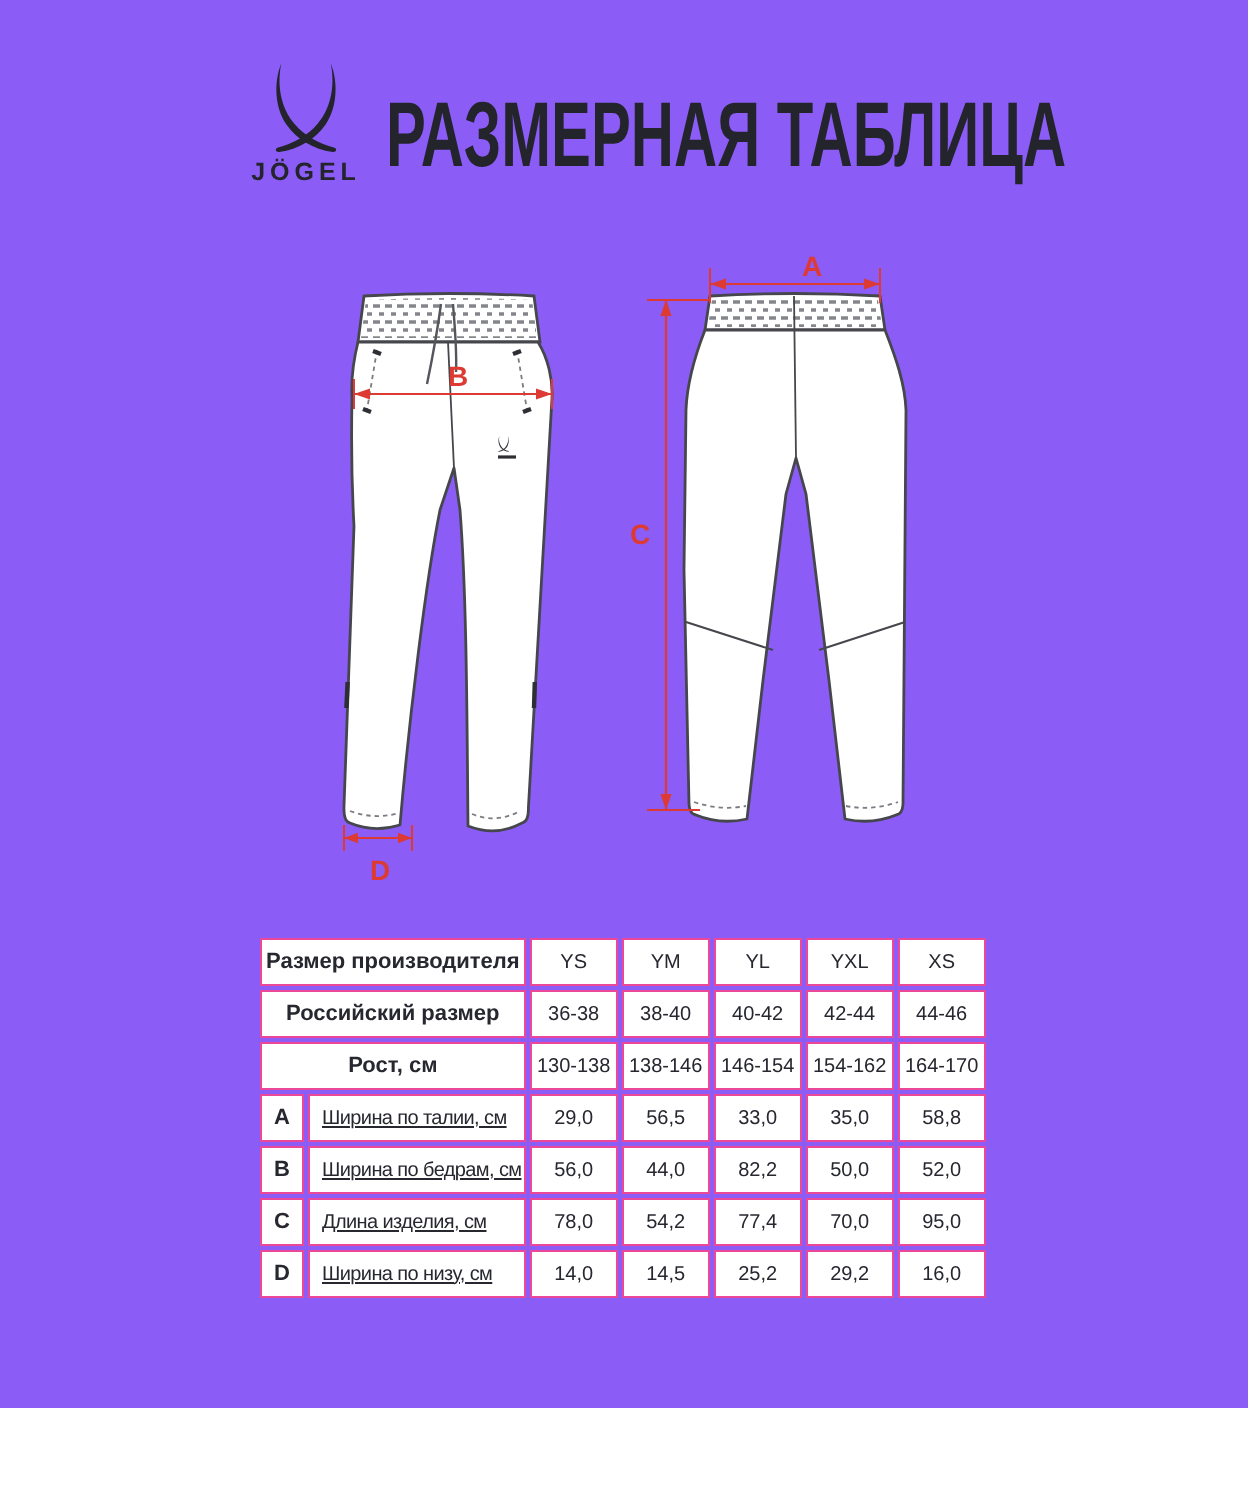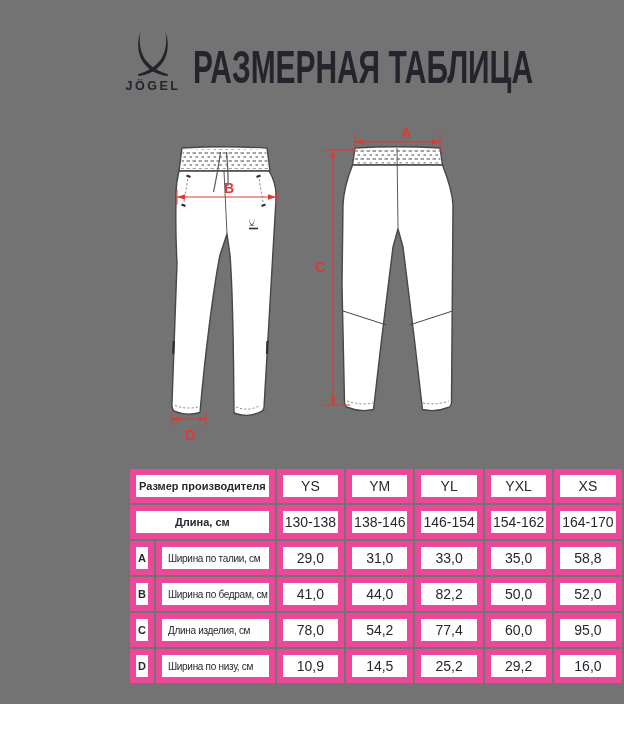--- a/index.html
+++ b/index.html
@@ -1,34 +1,34 @@
 <!DOCTYPE html>
 <html><head>
 <meta charset="utf-8">
 <style>
   html,body{margin:0;padding:0;background:#fff;}
-  .page{position:relative;width:624px;height:704px;background:#737373;overflow:hidden;
+  .page{position:relative;width:624px;height:704px;background:#8b5cf6;overflow:hidden;
         font-family:"Liberation Sans",sans-serif;color:#23242c;}
   
   .logo{position:absolute;left:116px;top:30px;width:74px;text-align:center;}
   .logo svg{display:block;margin:0 auto;}
   .wordmark{font-weight:bold;font-size:12.5px;letter-spacing:2.5px;color:#23242c;margin-top:2px;}
   .title{position:absolute;left:193px;top:42px;margin:0;font-weight:bold;font-size:46px;
          line-height:1.1;color:#23242c;transform:scaleX(0.65);transform-origin:0 0;white-space:nowrap;}
   
   .front-svg{position:absolute;left:150px;top:135px;}
   .back-svg{position:absolute;left:300px;top:125px;}
   
   table.size-table{position:absolute;left:128px;top:467px;border-collapse:separate;border-spacing:2px;}
-  .size-table td{border:6px solid #ec4899;background:#fff;height:22px;vertical-align:middle;
+  .size-table td{border:1px solid #ec4899;background:#fff;height:22px;vertical-align:middle;
                  text-align:center;font-size:10.5px;color:#26272f;padding:0 2px;white-space:nowrap;}
   .size-table td.hdr{font-weight:bold;font-size:11px;}
   .size-table td.letter{font-weight:bold;font-size:11px;}
-  .size-table td.mlabel{text-align:left;padding-left:6px;padding-right:1px;font-size:10px;letter-spacing:-0.3px;}
-  .size-table td.val{font-size:14px;}
+  .size-table td.mlabel{text-align:left;padding-left:6px;padding-right:1px;font-size:10px;letter-spacing:-0.3px;text-decoration:underline;}
+  .size-table td.val{font-size:10px;}
   svg text{font-family:"Liberation Sans",sans-serif;}
 </style>
 </head>
 <body>
 
 <div class="page">
 
   <div class="logo">
     <svg width="38" height="47" viewBox="0 0 40 48">
       <g fill="#23242c">
@@ -159,58 +159,66 @@
     <tbody>
         <tr>
       <td class="hdr" colspan="2">Размер производителя</td>
       <td class="val">YS</td>
       <td class="val">YM</td>
       <td class="val">YL</td>
       <td class="val">YXL</td>
       <td class="val">XS</td>
     </tr>
     <tr>
-      <td class="hdr" colspan="2">Длина, см</td>
+      <td class="hdr" colspan="2">Российский размер</td>
+      <td class="val">36-38</td>
+      <td class="val">38-40</td>
+      <td class="val">40-42</td>
+      <td class="val">42-44</td>
+      <td class="val">44-46</td>
+    </tr>
+    <tr>
+      <td class="hdr" colspan="2">Рост, см</td>
       <td class="val">130-138</td>
       <td class="val">138-146</td>
       <td class="val">146-154</td>
       <td class="val">154-162</td>
       <td class="val">164-170</td>
     </tr>
     <tr>
       <td class="letter">A</td>
       <td class="mlabel">Ширина по талии, см</td>
       <td class="val">29,0</td>
-      <td class="val">31,0</td>
+      <td class="val">56,5</td>
       <td class="val">33,0</td>
       <td class="val">35,0</td>
       <td class="val">58,8</td>
     </tr>
     <tr>
       <td class="letter">B</td>
       <td class="mlabel">Ширина по бедрам, см</td>
-      <td class="val">41,0</td>
+      <td class="val">56,0</td>
       <td class="val">44,0</td>
       <td class="val">82,2</td>
       <td class="val">50,0</td>
       <td class="val">52,0</td>
     </tr>
     <tr>
       <td class="letter">C</td>
       <td class="mlabel">Длина изделия, см</td>
       <td class="val">78,0</td>
       <td class="val">54,2</td>
       <td class="val">77,4</td>
-      <td class="val">60,0</td>
+      <td class="val">70,0</td>
       <td class="val">95,0</td>
     </tr>
     <tr>
       <td class="letter">D</td>
       <td class="mlabel">Ширина по низу, см</td>
-      <td class="val">10,9</td>
+      <td class="val">14,0</td>
       <td class="val">14,5</td>
       <td class="val">25,2</td>
       <td class="val">29,2</td>
       <td class="val">16,0</td>
     </tr>
   </tbody>
     </table>
 
 </div>
 

